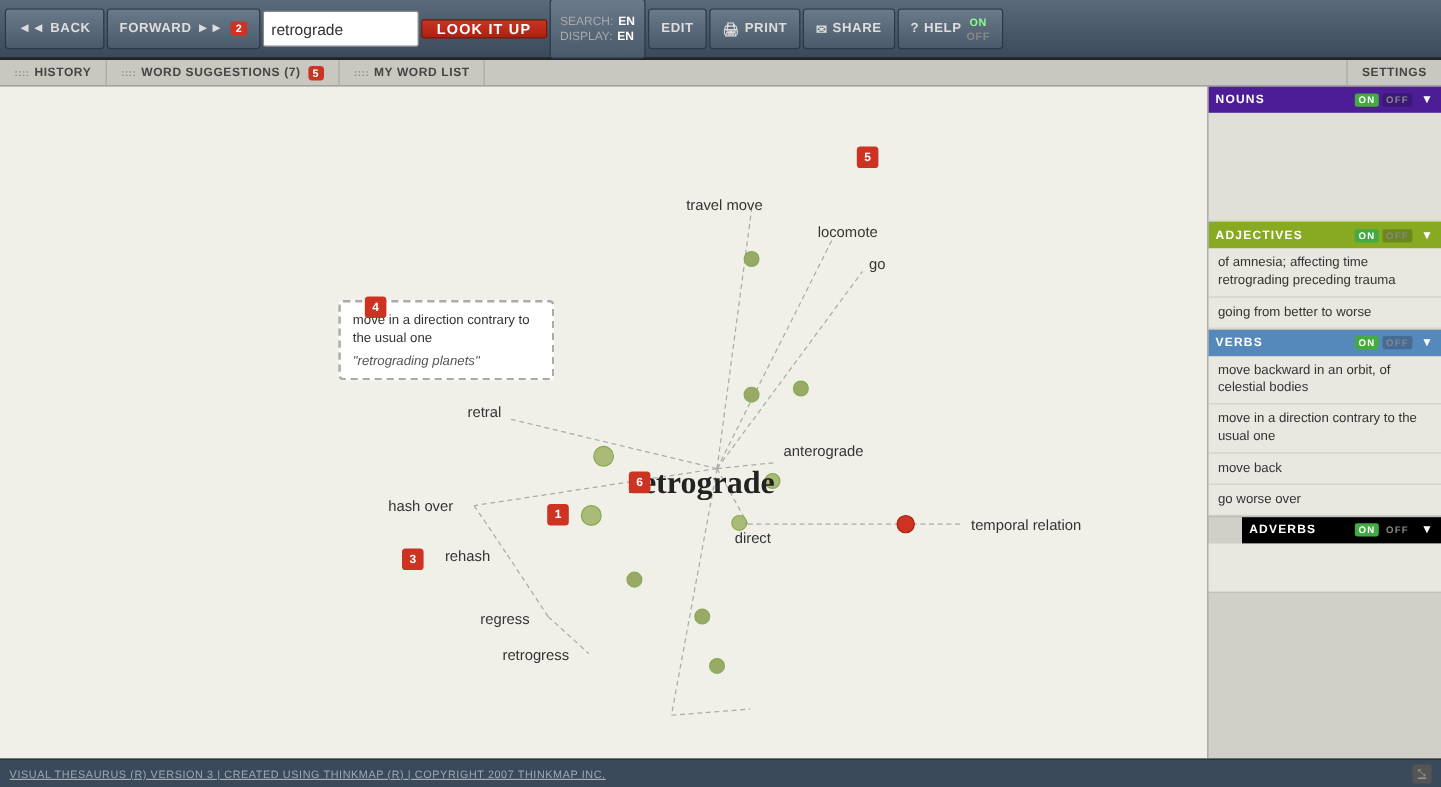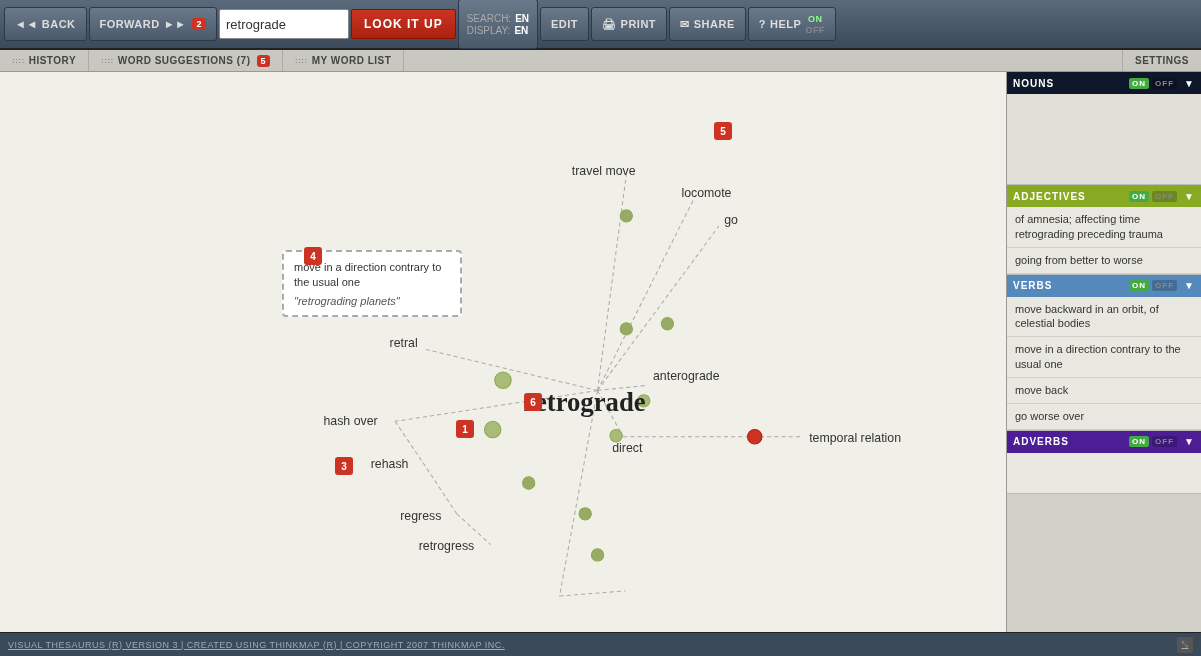--- a/index.html
+++ b/index.html
@@ -53,21 +53,21 @@
       padding: 0 6px;
       color: #333;
       border-radius: 2px;
     }
     #lookit-btn {
       background: linear-gradient(to bottom, #cc3322, #aa2211);
       border: 1px solid #881100;
       color: #fff;
       font-size: 12px;
       font-weight: bold;
-      height: 30px;
+      height: 16px;
       padding: 0 12px;
       cursor: pointer;
       border-radius: 2px;
       text-transform: uppercase;
       letter-spacing: 1px;
     }
 
     .search-display-box {
       background: linear-gradient(to bottom, #6a7a8a, #4a5a6a);
       border: 1px solid #2a3a4a;
@@ -202,24 +202,24 @@
     .panel-section-header {
       display: flex;
       align-items: center;
       padding: 3px 6px;
       font-size: 10px;
       font-weight: bold;
       letter-spacing: 1px;
       text-transform: uppercase;
       height: 22px;
     }
-    .panel-section-header.nouns { background: #0f172a; color: #fff; }
+    .panel-section-header.nouns { background: #4c1d95; color: #fff; }
     .panel-section-header.adjectives { background: #88aa22; color: #fff; }
     .panel-section-header.verbs { background: #5588bb; color: #fff; }
-    .panel-section-header.adverbs { background: #4c1d95; color: #fff; }
+    .panel-section-header.adverbs { background: #000000; color: #fff; margin-left: 28px; }
 
     .section-title { flex: 1; }
     .on-off-small {
       display: flex;
       gap: 3px;
       align-items: center;
       font-size: 9px;
       font-weight: bold;
     }
     .on-btn {

